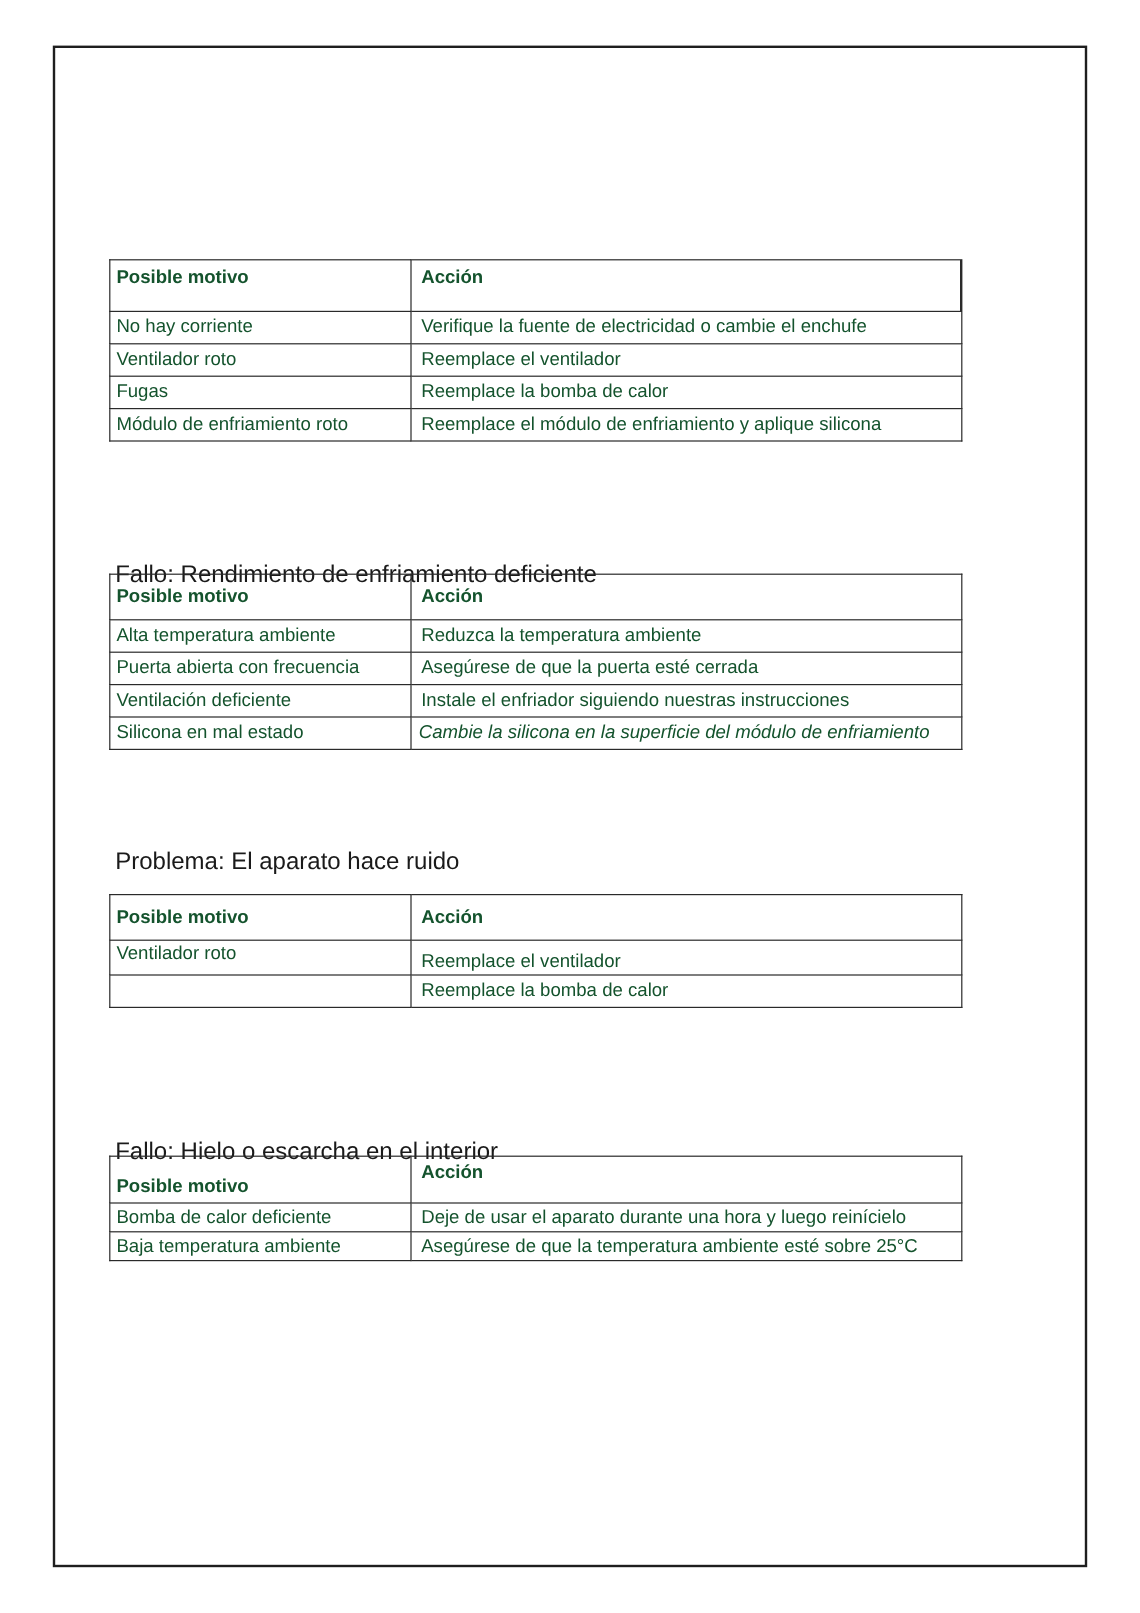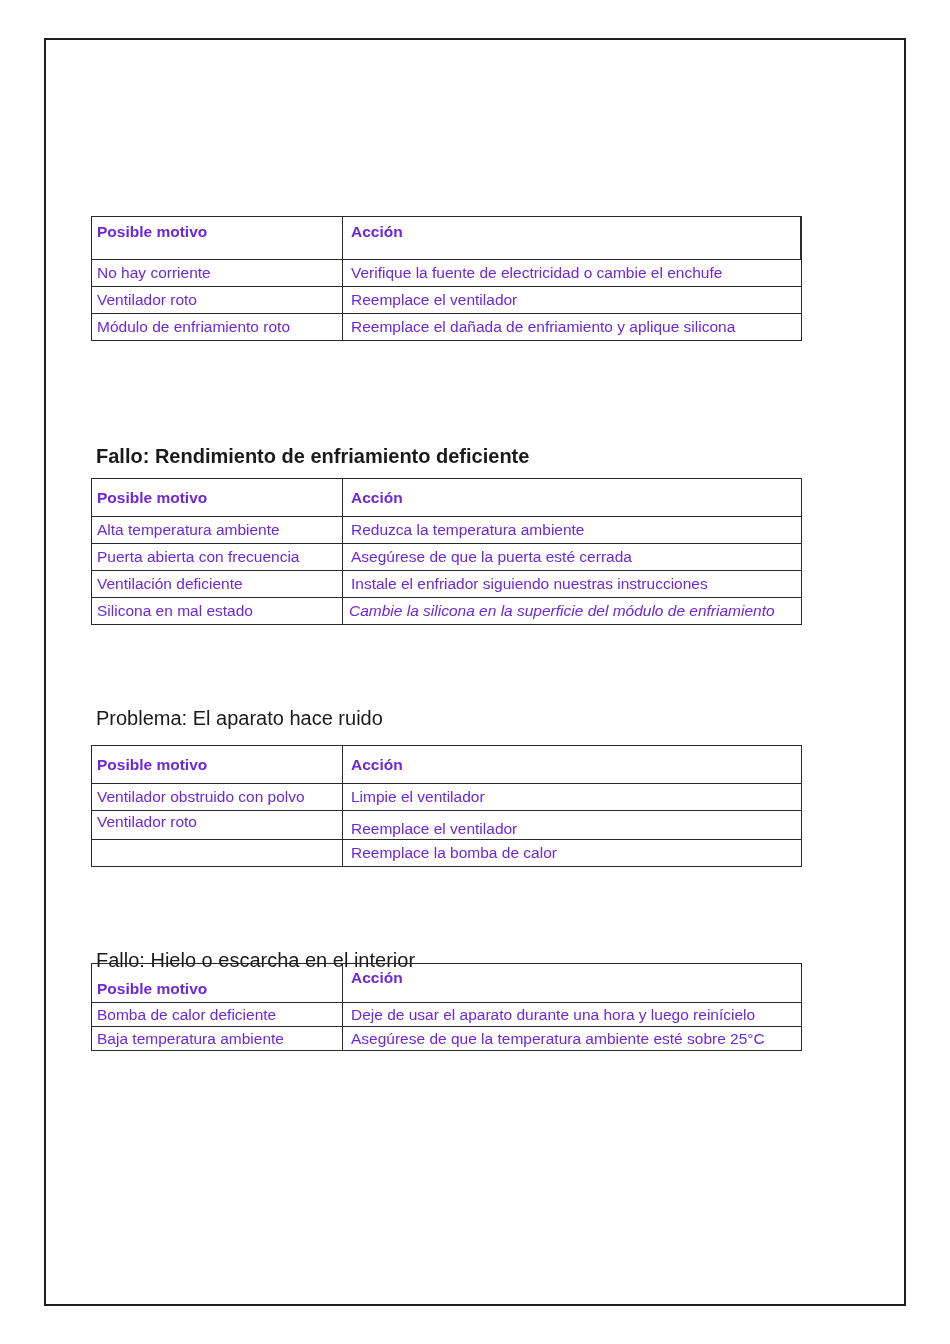--- a/index.html
+++ b/index.html
@@ -3,21 +3,21 @@
   <meta charset="utf-8">
   <style>
     html, body { margin: 0; padding: 0; background: #ffffff; }
     body { width: 950px; height: 1344px; position: relative; overflow: hidden;
            font-family: "Liberation Sans", sans-serif; color: #1a1a1a; }
     .frame { position: absolute; left: 44px; top: 38px; width: 858px; height: 1264px;
              border: 2px solid #1e1e1e; }
     .section-title { position: absolute; left: 96px; font-size: 20px; color: #1a1a1a; white-space: nowrap; }
     table.tt { position: absolute; left: 91px; width: 711px; border-collapse: collapse; table-layout: fixed; }
     table.tt td { border: 1px solid #2a2a2a; padding: 0 0 0 5px; font-size: 15.5px; vertical-align: middle;
-                  white-space: nowrap; overflow: visible; color: #6d28d9; }
+                  white-space: nowrap; overflow: visible; color: #14532d; }
     table.tt td.c1 { width: 245px; }
     table.tt td.c2 { padding-left: 8px; }
     table.tt tr.hdr td { font-weight: bold; }
     
     #t1 { top: 216px; }
     #t1 tr.hdr td { height: 36px; vertical-align: top; padding-top: 6px; }
     #t1 tr.hdr td.c2 { border-right: 2px solid #2a2a2a; }
     #t1 tr.r td { height: 26px; }
     #t1 tr.r td.c2 { padding-left: 8px; }
     
@@ -46,27 +46,31 @@
   </tr>
   <tr class="r">
     <td class="c1">No hay corriente</td>
     <td class="c2">Verifique la fuente de electricidad o cambie el enchufe</td>
   </tr>
   <tr class="r">
     <td class="c1">Ventilador roto</td>
     <td class="c2">Reemplace el ventilador</td>
   </tr>
   <tr class="r">
+    <td class="c1">Fugas</td>
+    <td class="c2">Reemplace la bomba de calor</td>
+  </tr>
+  <tr class="r">
     <td class="c1">Módulo de enfriamiento roto</td>
-    <td class="c2">Reemplace el dañada de enfriamiento y aplique silicona</td>
+    <td class="c2">Reemplace el módulo de enfriamiento y aplique silicona</td>
   </tr>
 </tbody>
   </table>
 
-<div class="section-title" style="top:445px;font-weight:bold;">Fallo: Rendimiento de enfriamiento deficiente</div>
+<div class="section-title" style="top:468px;">Fallo: Rendimiento de enfriamiento deficiente</div>
 <table class="tt" id="t2">
   <tbody>
       <tr class="hdr">
     <td class="c1">Posible motivo</td>
     <td class="c2">Acción</td>
   </tr>
   <tr class="r">
     <td class="c1">Alta temperatura ambiente</td>
     <td class="c2">Reduzca la temperatura ambiente</td>
   </tr>
@@ -86,24 +90,20 @@
   </table>
 
 <div class="section-title" style="top:707px;">Problema: El aparato hace ruido</div>
 <table class="tt" id="t3">
   <tbody>
       <tr class="hdr">
     <td class="c1">Posible motivo</td>
     <td class="c2">Acción</td>
   </tr>
   <tr class="r">
-    <td class="c1">Ventilador obstruido con polvo</td>
-    <td class="c2">Limpie el ventilador</td>
-  </tr>
-  <tr class="r">
     <td class="c1" style="vertical-align:top;padding-top:2px;">Ventilador roto</td>
     <td class="c2" style="vertical-align:bottom;padding-bottom:1px;">Reemplace el ventilador</td>
   </tr>
   <tr class="r">
     <td class="c1"></td>
     <td class="c2">Reemplace la bomba de calor</td>
   </tr>
 </tbody>
   </table>
 

